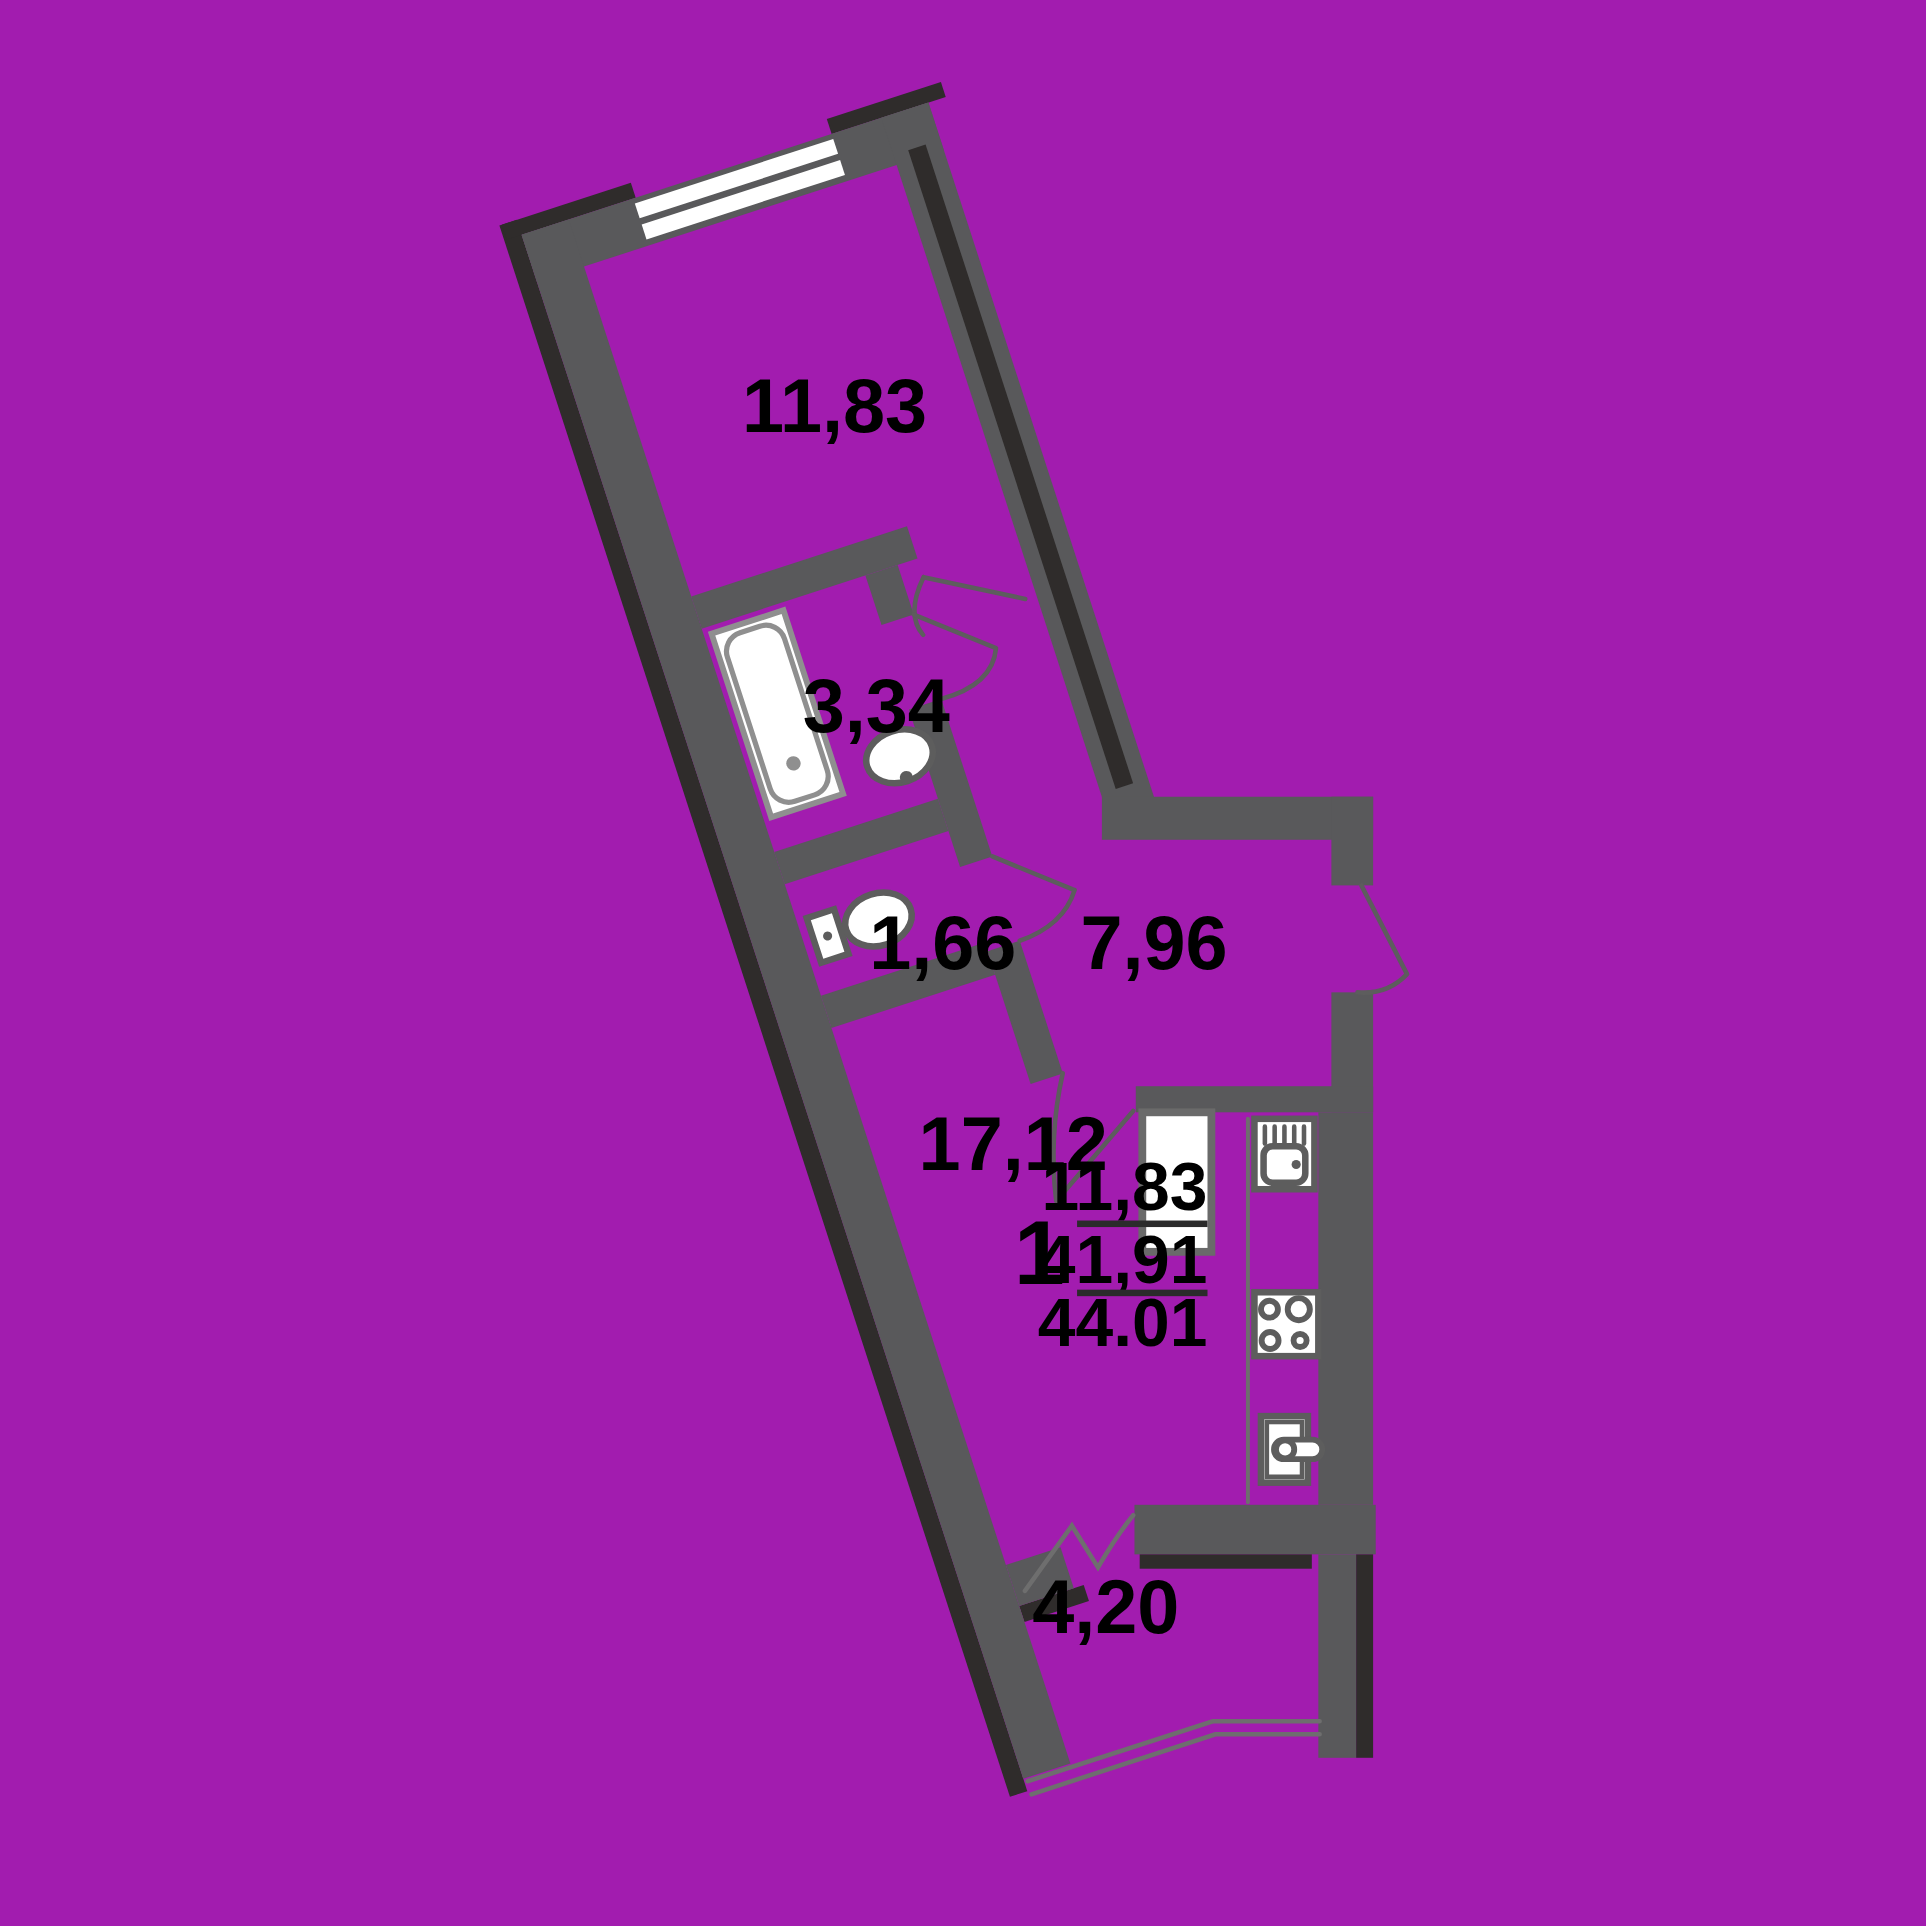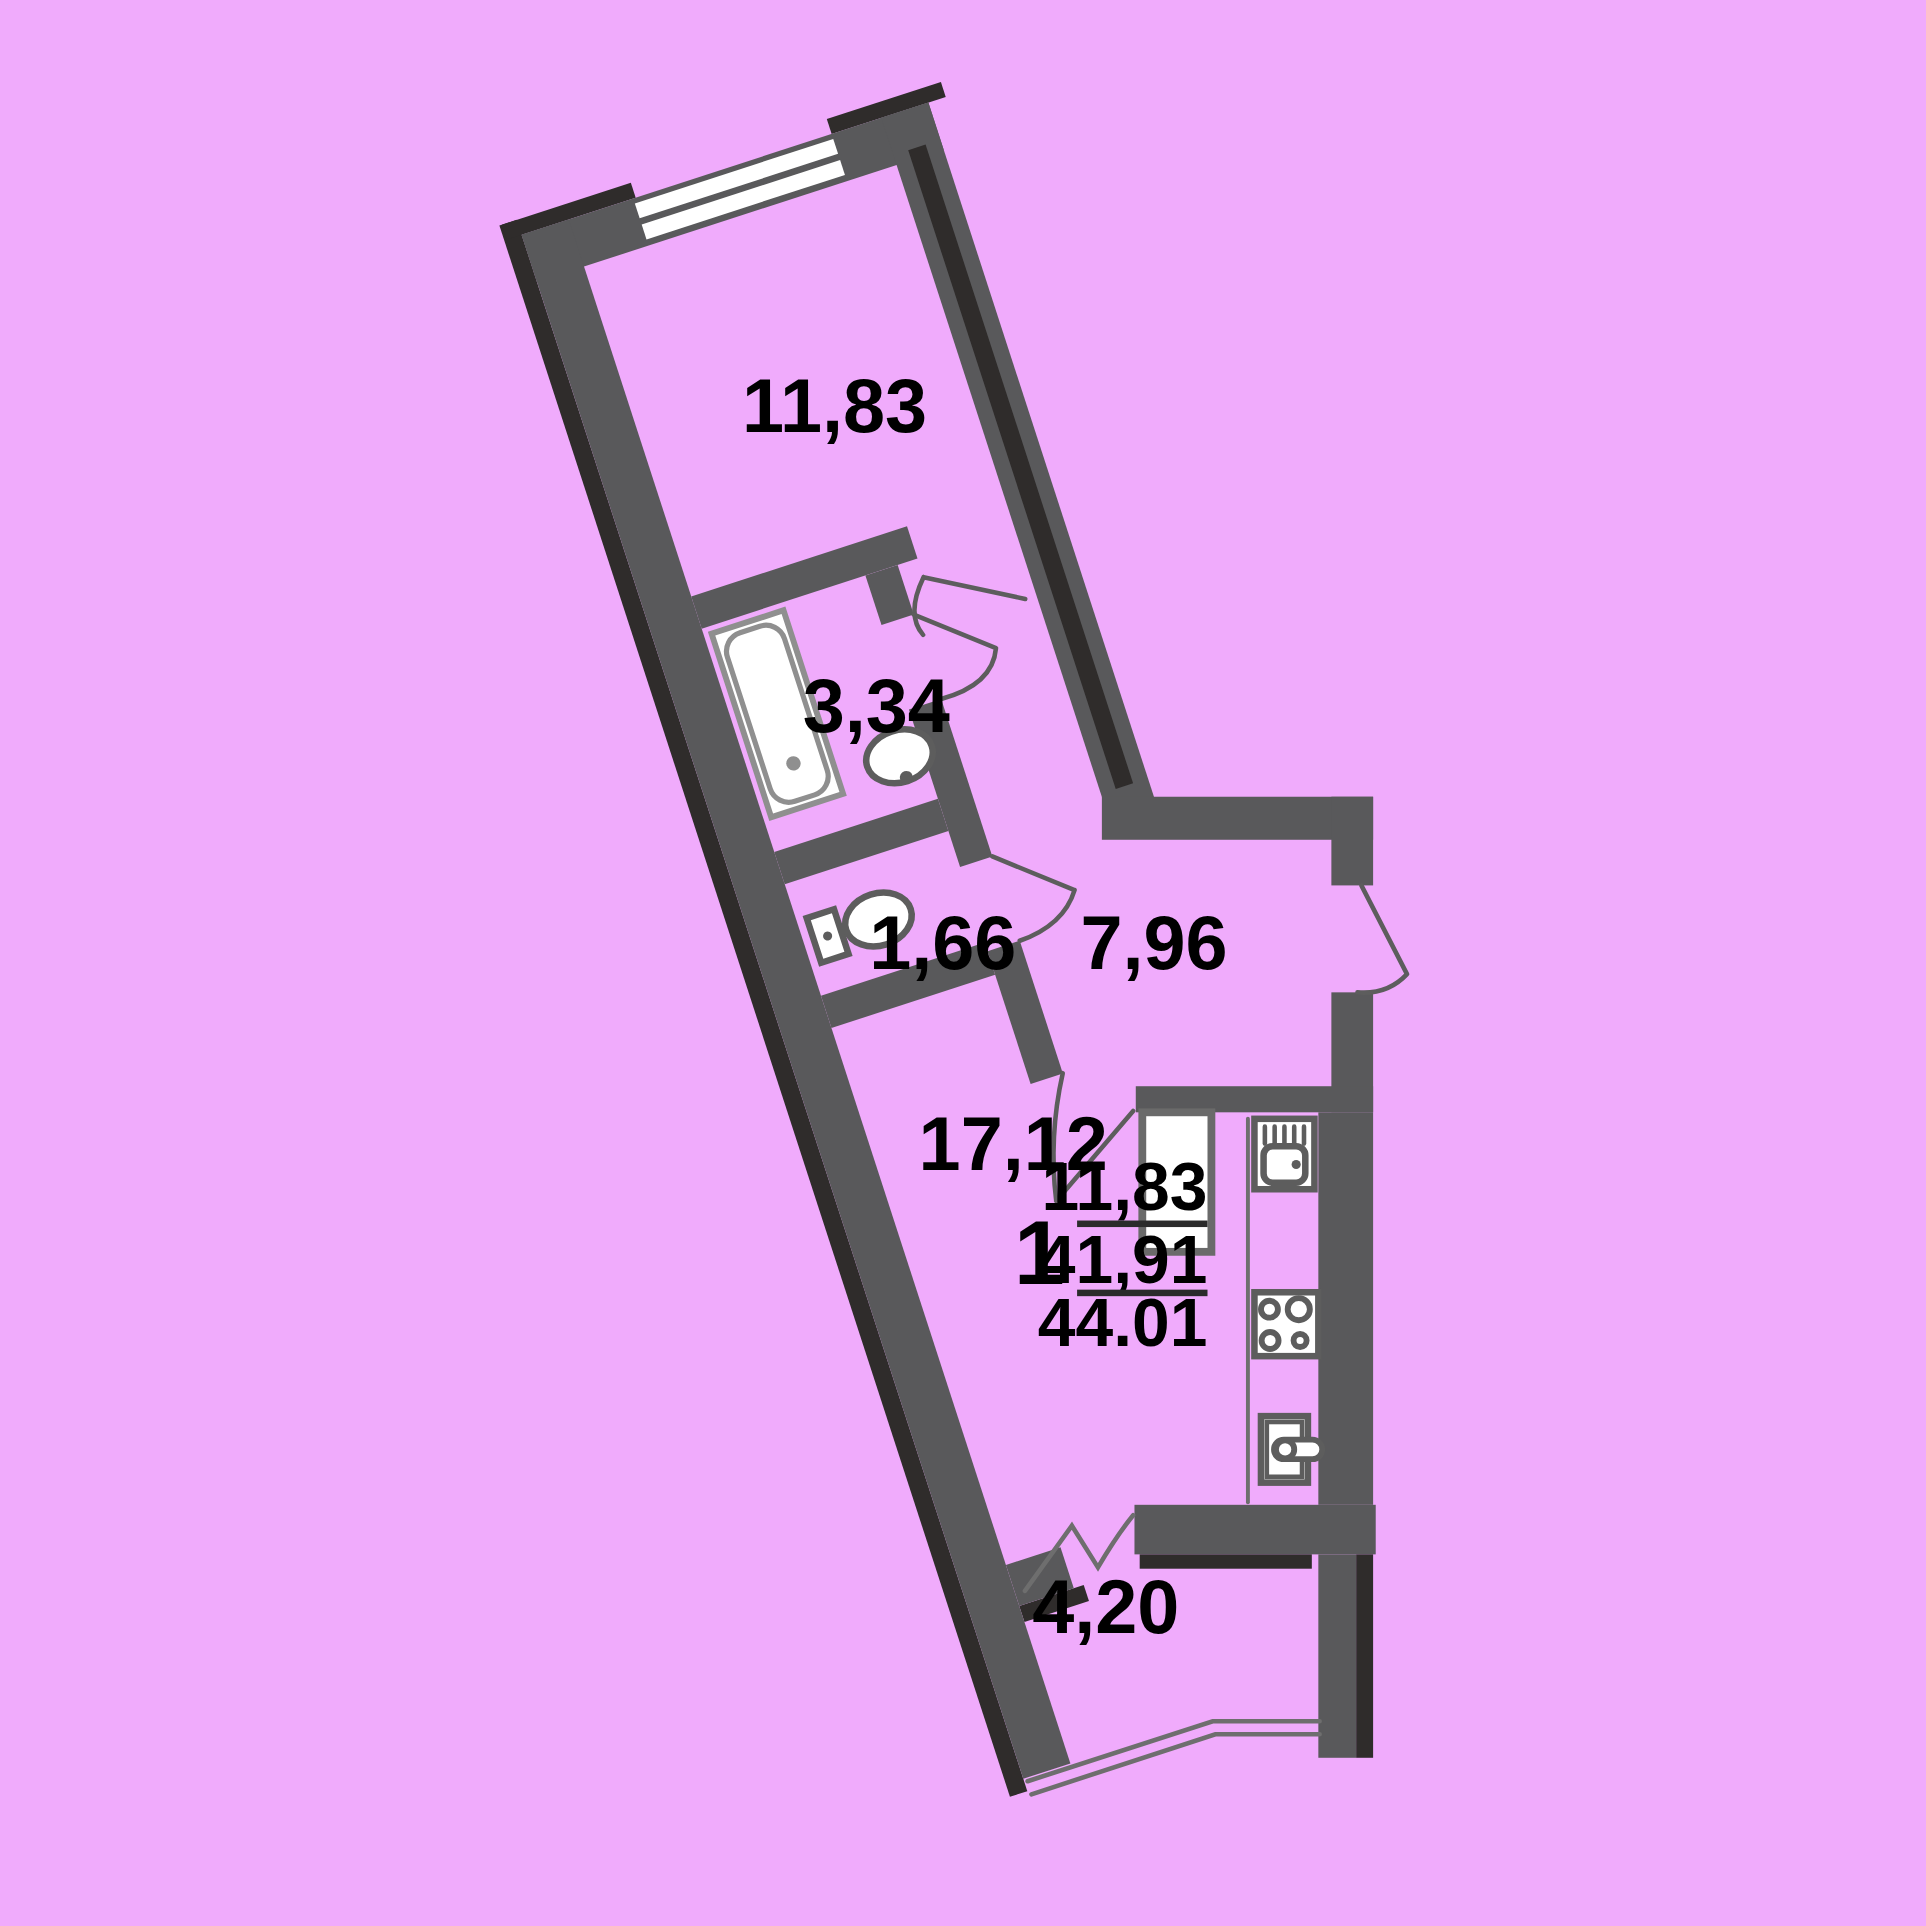--- a/index.html
+++ b/index.html
@@ -1,16 +1,16 @@
 <!DOCTYPE html>
 <html style="font-size:6.2px"><head>
 <meta charset="utf-8">
 <style>
   html,body{margin:0;padding:0;background:#ffffff;}
-  .canvas{width:100vmin;height:100vmin;margin:0 auto;background:#f0abfc;}
+  .canvas{width:100vmin;height:100vmin;margin:0 auto;background:#a21caf;}
   svg{display:block;width:100%;height:100%;}
   .wall{fill:#59595b;}
   .wall-dark{fill:#2f2c2b;}
   .fixture{stroke:#5d5d5d;fill:#ffffff;}
   .fixture-fill{fill:#5d5d5d;stroke:none;}
   .tub{stroke:#8f8f8f;fill:#ffffff;}
   .door{stroke:#5d5d5d;fill:none;stroke-linecap:round;}
   .thin{stroke:#6e6e6e;fill:none;stroke-linecap:round;}
   .shaft{stroke:#6a6a6a;fill:#ffffff;}
   .lbl{font-family:"Liberation Sans","DejaVu Sans",sans-serif;font-weight:bold;fill:#000;}

